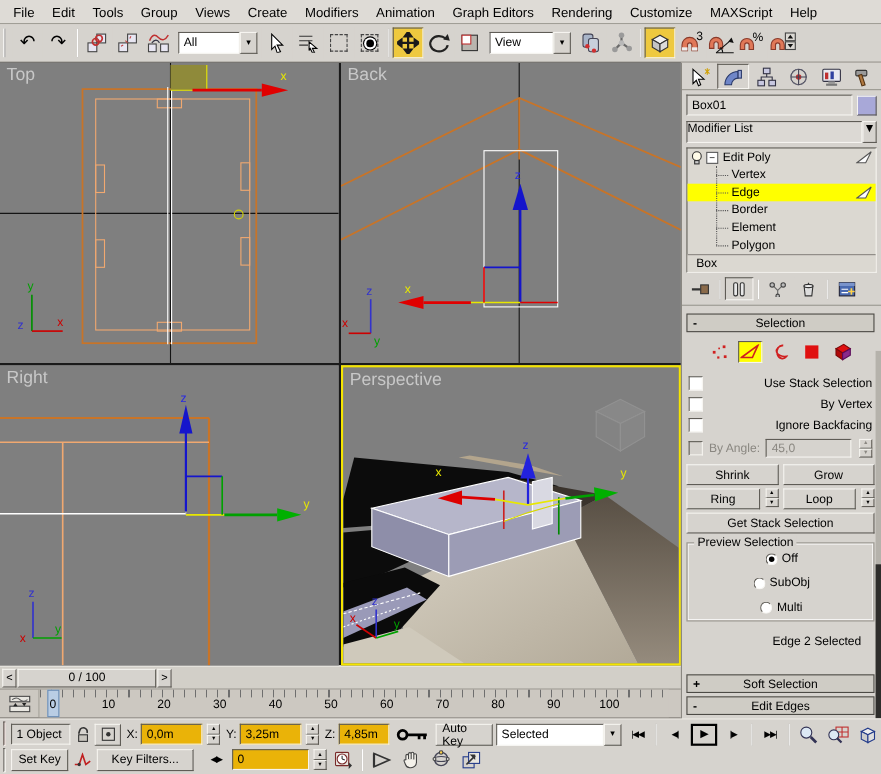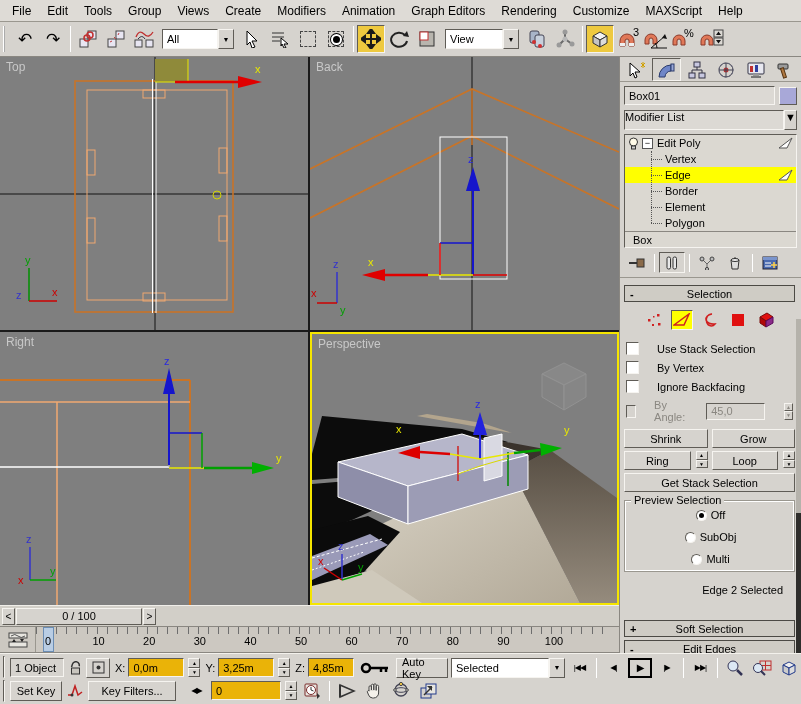--- a/index.html
+++ b/index.html
@@ -37,21 +37,21 @@
   .dashbox.dot{position:relative;}
   .dashbox.dot::after{content:"";position:absolute;left:4px;top:4px;width:7px;height:7px;
      border-radius:50%;background:#000;box-shadow:0 0 0 2px #fff,0 0 0 3px #000;}
 
   
   .main{display:flex;height:596px;}
   .vp-col{width:619px;}
   .vp-grid{display:grid;grid-template-rows:273px 273px;grid-template-columns:308px 309px;
      gap:2px;background:#1a1a1a;width:619px;height:548px;}
   .vp{position:relative;background:var(--vpbg);overflow:hidden;}
-  .vp-label{position:absolute;left:6px;top:3px;color:#c8c8c8;font-size:12px;z-index:5;}
+  .vp-label{position:absolute;left:6px;top:3px;color:#c8c8c8;font-size:16px;z-index:5;}
   .vp.active{border:2px solid #f5e500;}
   .vp svg{display:block;}
   svg text{font-family:"Liberation Sans","DejaVu Sans",sans-serif;font-size:11px;}
 
   
   .timeslider{height:22px;display:flex;align-items:center;background:#d2cfc8;
      border-top:1px solid #f0eee9;border-bottom:1px solid #8a8781;padding:1px 2px;}
   .ts-arrow{width:13px;height:17px;display:flex;align-items:center;justify-content:center;font-size:10px;}
   .ts-bar{width:126px;height:17px;display:flex;align-items:center;justify-content:center;margin:0 1px;}
 
@@ -88,21 +88,21 @@
   .ssep{width:1px;height:18px;background:#8a8781;border-right:1px solid #fff;margin:0 2px;}
 
   .rollarea{position:relative;padding:4px 6px 0 4px;}
   .rollhead{height:17px;display:flex;align-items:center;background:#cfccc5;
      border:1px solid #4c4a45;margin:3px 0;position:relative;}
   .rollhead .pm{position:absolute;left:5px;font-weight:bold;}
   .rollhead .rtitle{flex:1;text-align:center;}
   .subobj-row{display:flex;justify-content:center;gap:6px;padding:5px 0 6px 0;}
   .so{width:22px;height:20px;display:flex;align-items:center;justify-content:center;}
   .so.sel{background:var(--selyel);border:1px solid;border-color:#5f5c56 #f6f4f0 #f6f4f0 #5f5c56;}
-  .chk{display:flex;align-items:center;gap:18px;margin:6px 2px;}
+  .chk{display:flex;align-items:center;gap:5px;margin:6px 2px;justify-content:space-between;}
   .chkbox{width:13px;height:13px;background:#fff;border:1px solid;border-color:#5f5c56 #f6f4f0 #f6f4f0 #5f5c56;}
   .chk.disabled{color:#8a8781;}
   .chk.disabled .chkbox{background:#d6d3ce;}
   .anglefield{width:78px;height:17px;background:#d6d3ce;border:1px solid;
      border-color:#5f5c56 #f6f4f0 #f6f4f0 #5f5c56;color:#8a8781;display:flex;align-items:center;padding-left:4px;}
   .spinner{width:12px;height:17px;display:flex;flex-direction:column;margin-left:1px;}
   .spinner div{flex:1;display:flex;align-items:center;justify-content:center;font-size:5px;
      background:var(--panel);border:1px solid;border-color:#f6f4f0 #5f5c56 #5f5c56 #f6f4f0;}
   .btnrow{display:flex;gap:4px;margin:3px 0;}
   .pbtn{height:19px;display:flex;align-items:center;justify-content:center;}

